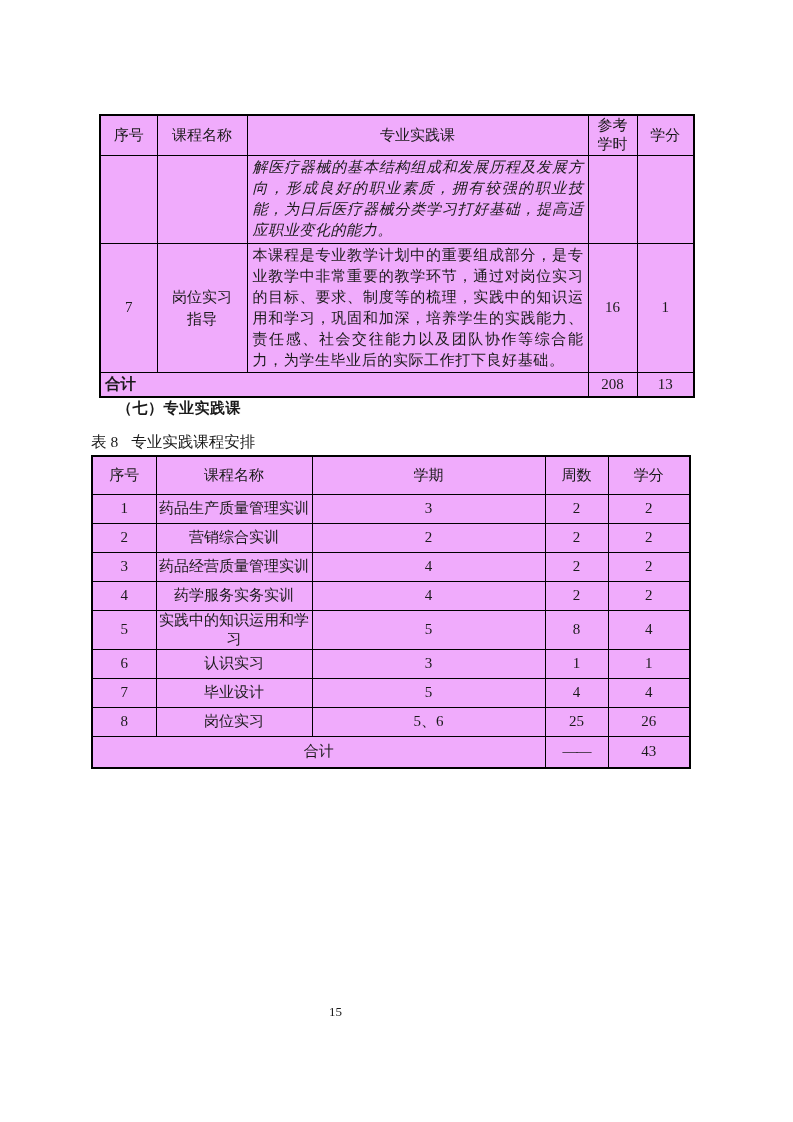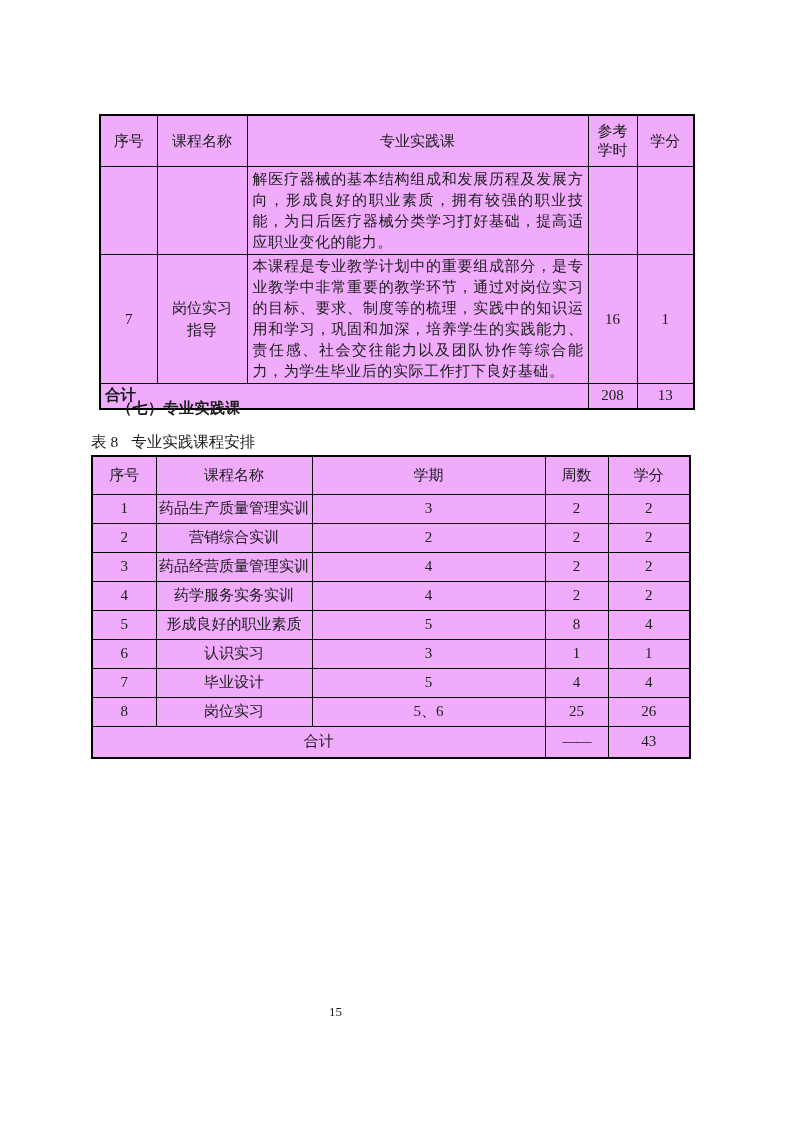--- a/index.html
+++ b/index.html
@@ -24,21 +24,21 @@
     font-size:15px;
     text-align:center;
     vertical-align:middle;
     overflow:hidden;
   }
   .doc-table{border:2px solid #000;}
 
   
   #table1{left:99px;top:114px;width:594px;}
   #table1 .r-header{height:40px;}
-  #table1 .r-cont{height:88px;}
+  #table1 .r-cont{height:88px;font-style:italic;}
   #table1 .r-seven{height:127px;}
   #table1 .r-total{height:25px;}
   #table1 td.content-cell{
     text-align:justify;
     text-justify:inter-character;
     vertical-align:middle;
     padding:1px 4px 1px 5px;
     line-height:21px;
     letter-spacing:0.6px;
     font-size:15px;
@@ -81,21 +81,21 @@
       <col style="width:90px">
       <col style="width:341px">
     <col style="width:49px">
       <col style="width:57px">
   </colgroup>
   <tbody>
     <tr class="r-header">
       <td>序号</td>
       <td>课程名称</td>
       <td>专业实践课</td>
-      <td style="line-height:19px;padding:6px 7px;">参考学时</td>
+      <td style="line-height:19px;padding:0 7px;">参考学时</td>
       <td>学分</td>
     </tr>
     <tr class="r-cont">
       <td></td>
       <td class="name-cell"></td>
       <td class="content-cell">解医疗器械的基本结构组成和发展历程及发展方向，形成良好的职业素质，拥有较强的职业技能，为日后医疗器械分类学习打好基础，提高适应职业变化的能力。</td>
       <td></td>
       <td></td>
     </tr>
     <tr class="r-seven">
@@ -159,21 +159,21 @@
     </tr>
     <tr class="r-data">
       <td>4</td>
       <td>药学服务实务实训</td>
       <td>4</td>
       <td>2</td>
       <td>2</td>
     </tr>
     <tr class="r-data">
       <td>5</td>
-      <td>形成良好的职业素质</td>
+      <td>实践中的知识运用和学习</td>
       <td>5</td>
       <td>8</td>
       <td>4</td>
     </tr>
     <tr class="r-data">
       <td>6</td>
       <td>认识实习</td>
       <td>3</td>
       <td>1</td>
       <td>1</td>

